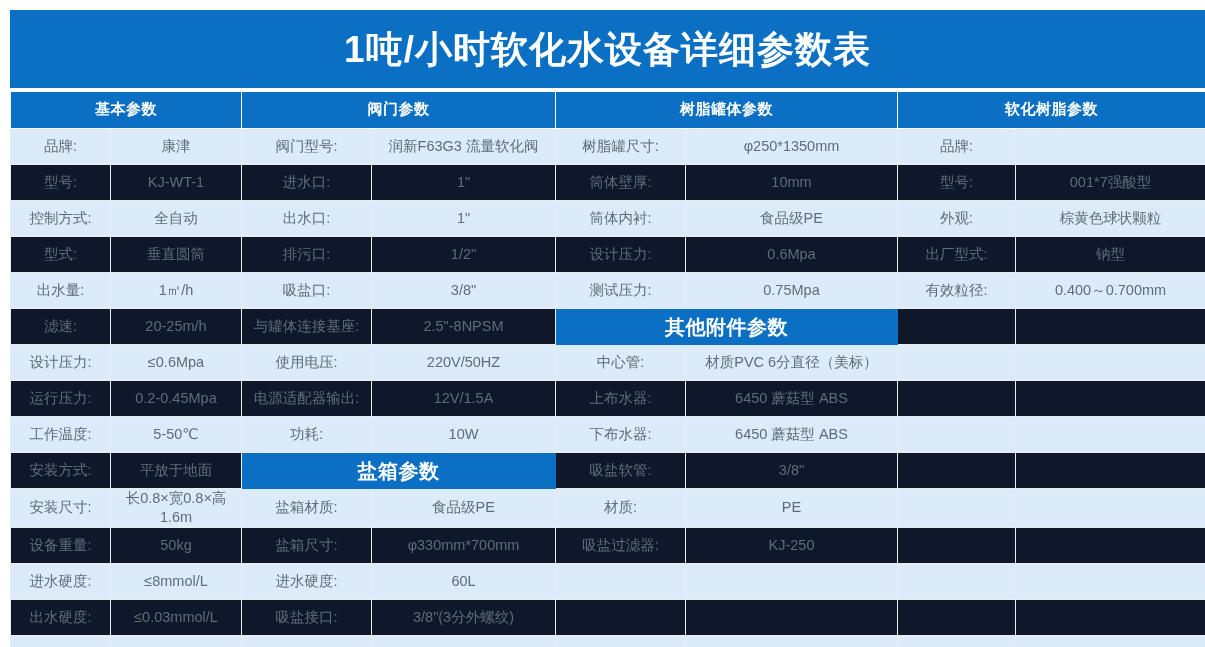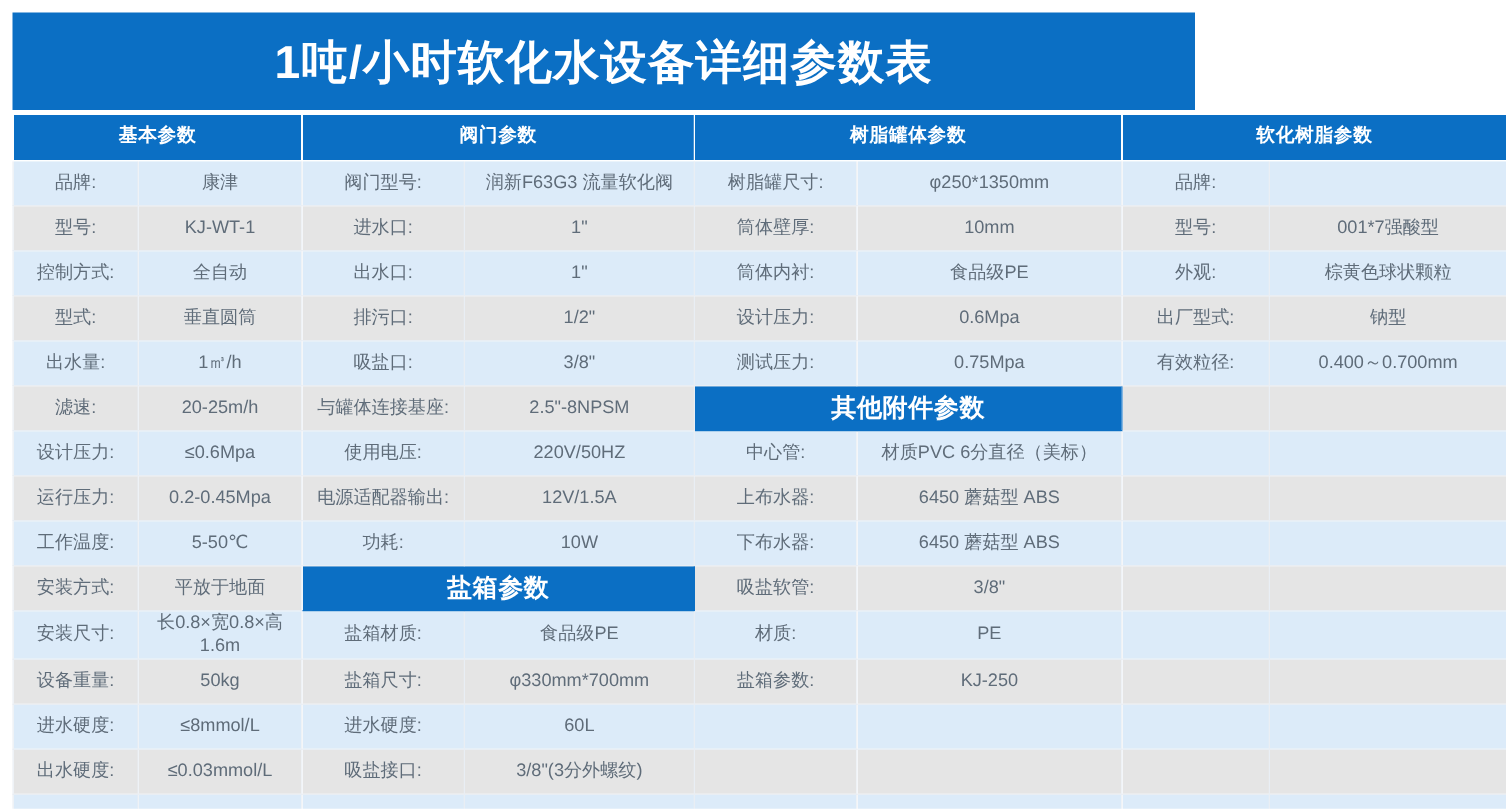--- a/index.html
+++ b/index.html
@@ -20,21 +20,21 @@
     width: 1205px;
     height: 647px;
     background: #ffffff;
   }
 
   
   .title-banner {
     position: absolute;
     left: 10px;
     top: 10px;
-    width: 946px;
+    width: 1195px;
     height: 78px;
     background: #0b6fc4;
     display: flex;
     align-items: center;
     justify-content: center;
     box-sizing: border-box;
   }
   .title-banner .title-text {
     color: #ffffff;
     font-size: 37px;
@@ -71,21 +71,21 @@
     vertical-align: middle;
     box-sizing: border-box;
     color: #5f6c79;
     background: #ffffff;
     line-height: 1.3;
     overflow: hidden;
   }
 
   
   tr.stripe td { background: #dcebf9; }
-  tr.plain  td { background: #e5e5e5; }
+  tr.plain  td { background: #0f172a; }
 
   
   td.section {
     background: #0b6fc4 !important;
     color: #ffffff;
     font-weight: bold;
     font-size: 20px;
     border-color: #0b6fc4;
     letter-spacing: 0.5px;
   }
@@ -252,21 +252,21 @@
         <td>PE</td>
         <td class="blank"></td>
         <td class="blank"></td>
       </tr>
 
       <tr class="plain">
         <td>设备重量:</td>
         <td>50kg</td>
         <td>盐箱尺寸:</td>
         <td>φ330mm*700mm</td>
-        <td>盐箱参数:</td>
+        <td>吸盐过滤器:</td>
         <td>KJ-250</td>
         <td class="blank"></td>
         <td class="blank"></td>
       </tr>
 
       <tr class="stripe">
         <td>进水硬度:</td>
         <td>≤8mmol/L</td>
         <td>进水硬度:</td>
         <td>60L</td>

